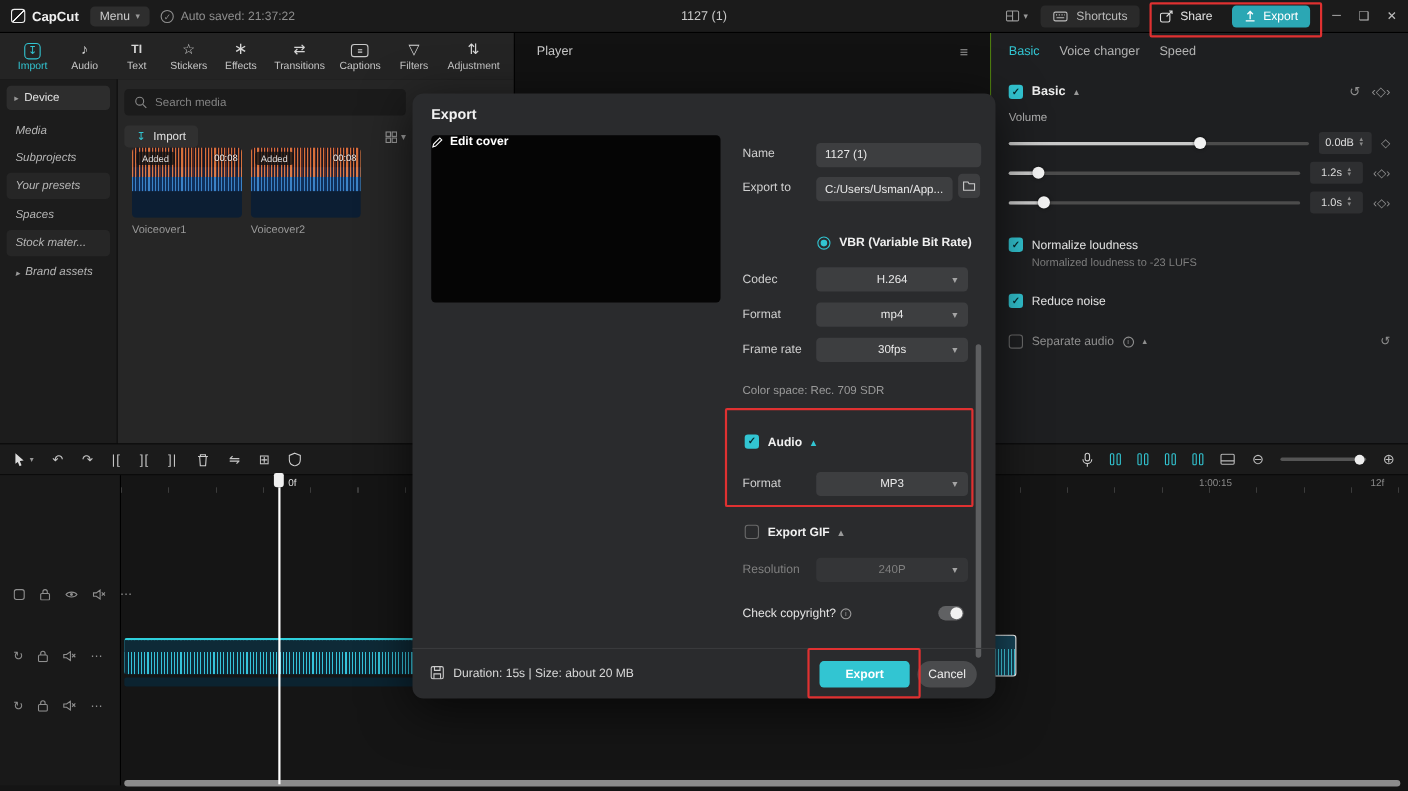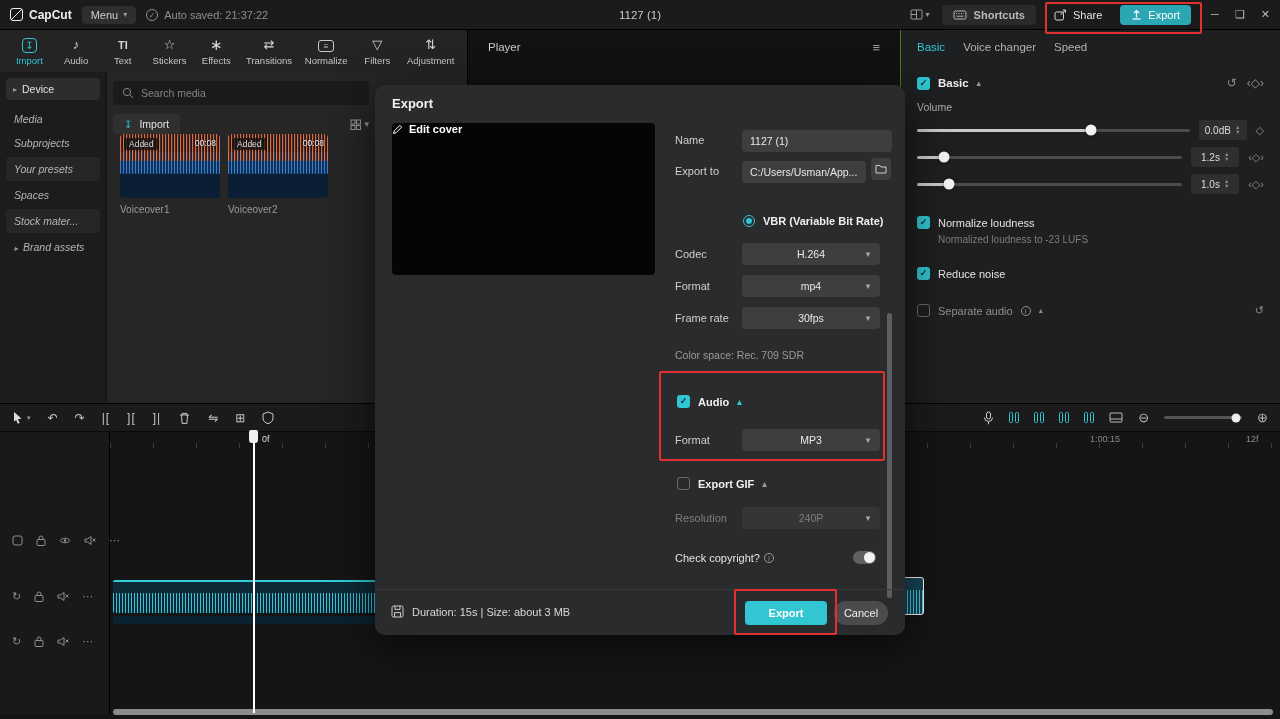--- a/index.html
+++ b/index.html
@@ -10,21 +10,21 @@
   
   .titlebar{position:absolute;left:0;top:0;width:1280px;height:30px;background:#1b1b1b;display:flex;align-items:center;gap:10px;padding:0 10px;border-bottom:1px solid #000;z-index:5;}
   .logo{display:flex;align-items:center;gap:6px;font-weight:bold;font-size:12px;color:#f0f0f0;}
   .logo-mark{width:13px;height:13px;border:1.6px solid #eee;border-radius:3px;background:linear-gradient(135deg,transparent 46%,#eee 46% 54%,transparent 54%);}
   .menu-btn{background:#2e2e2e;border-radius:4px;padding:3px 9px;color:#ccc;display:flex;align-items:center;gap:5px;}
   .autosave{display:flex;align-items:center;gap:6px;color:#8f8f8f;}
   .as-ic{width:12px;height:12px;border:1px solid #8f8f8f;border-radius:50%;font-size:8px;line-height:11px;text-align:center;color:#8f8f8f;}
   .tb-center{position:absolute;left:0;right:0;text-align:center;color:#c9c9c9;font-size:11.5px;pointer-events:none;}
   .tb-right{margin-left:auto;display:flex;align-items:center;gap:12px;z-index:2;}
   .layout-ic{display:flex;align-items:center;gap:3px;color:#9a9a9a;}
-  .shortcuts-btn{background:#2a2a2a;border-radius:4px;padding:4px 11px;color:#b9b9b9;display:flex;align-items:center;gap:7px;font-weight:bold;}
+  .shortcuts-btn{background:#2a2a2a;border-radius:4px;padding:4px 11px;color:#b9b9b9;display:flex;align-items:center;gap:7px;}
   .share-btn{display:flex;align-items:center;gap:6px;color:#e2e2e2;padding:4px 6px;}
   .export-btn-top{background:#2ba7b4;border-radius:4px;padding:4px 11px;color:#fff;display:flex;align-items:center;gap:6px;}
   .win-controls{display:flex;gap:16px;color:#bbb;margin-left:8px;font-size:11px;}
 
   
   .ribbon{position:absolute;left:0;top:30px;width:467px;height:42px;background:#242424;display:flex;align-items:center;justify-content:space-around;padding:0 6px;z-index:3;}
   .rb-item{display:flex;flex-direction:column;align-items:center;gap:2px;color:#c6c6c6;font-size:9.5px;min-width:34px;}
   .rb-item .ic{height:16px;font-size:13px;line-height:16px;color:#d5d5d5;}
   .rb-item.active,.rb-item.active .ic{color:var(--accent);}
   .imp-box{display:inline-block;width:15px;height:15px;border:1.5px solid var(--accent);border-radius:4px;color:var(--accent);font-size:10px;line-height:13px;text-align:center;}
@@ -218,21 +218,21 @@
     <div class="rb-item">
         <span class="ic" style="font-size:15px">∗</span>
         <span>Effects</span>
       </div>
     <div class="rb-item">
         <span class="ic">⇄</span>
         <span>Transitions</span>
       </div>
     <div class="rb-item">
         <span class="ic"><span class="cap-box">≡</span></span>
-        <span>Normalize</span>
+        <span>Captions</span>
       </div>
     <div class="rb-item">
         <span class="ic">▽</span>
         <span>Filters</span>
       </div>
     <div class="rb-item">
         <span class="ic">⇅</span>
         <span>Adjustment</span>
       </div>
   </nav>
@@ -598,21 +598,21 @@
       </div>
 
     <div class="dlg-scroll"></div>
 
     <div class="dlg-footer">
       <div class="dlg-info">
         <svg width="13" height="13">
             <rect x="1" y="1" width="11" height="11" rx="1.5" stroke="#ccc" fill="none"></rect>
             <path d="M4 1v3.4h5V1M3.5 12V7.6h6V12" stroke="#ccc" fill="none"></path>
           </svg>
-        <span>Duration: 15s | Size: about 3 MB</span>
+        <span>Duration: 15s | Size: about 20 MB</span>
       </div>
       <div class="btn-export">
           <span>Export</span>
         </div>
       <div class="btn-cancel">
           <span>Cancel</span>
         </div>
     </div>
   </div>
 

